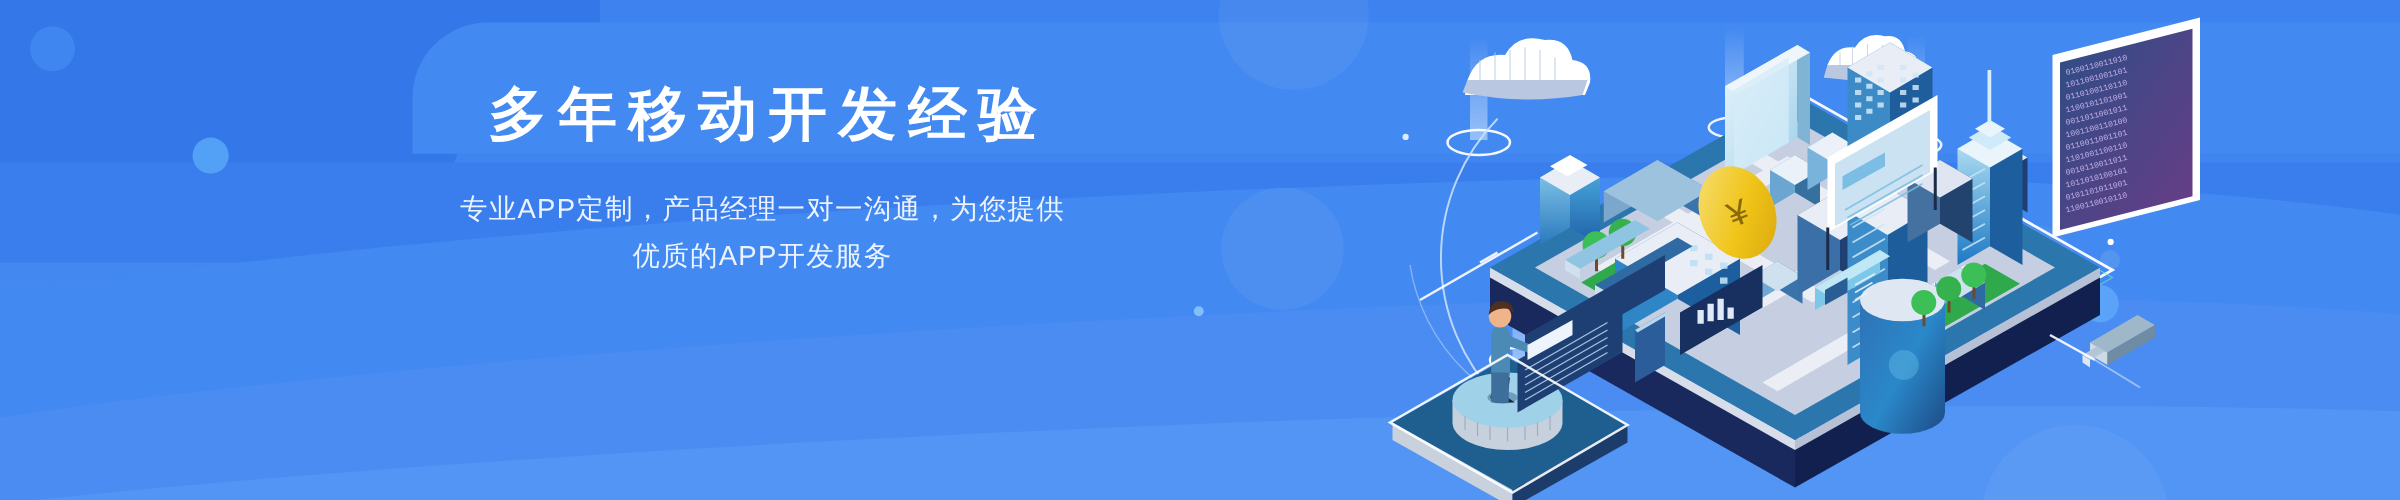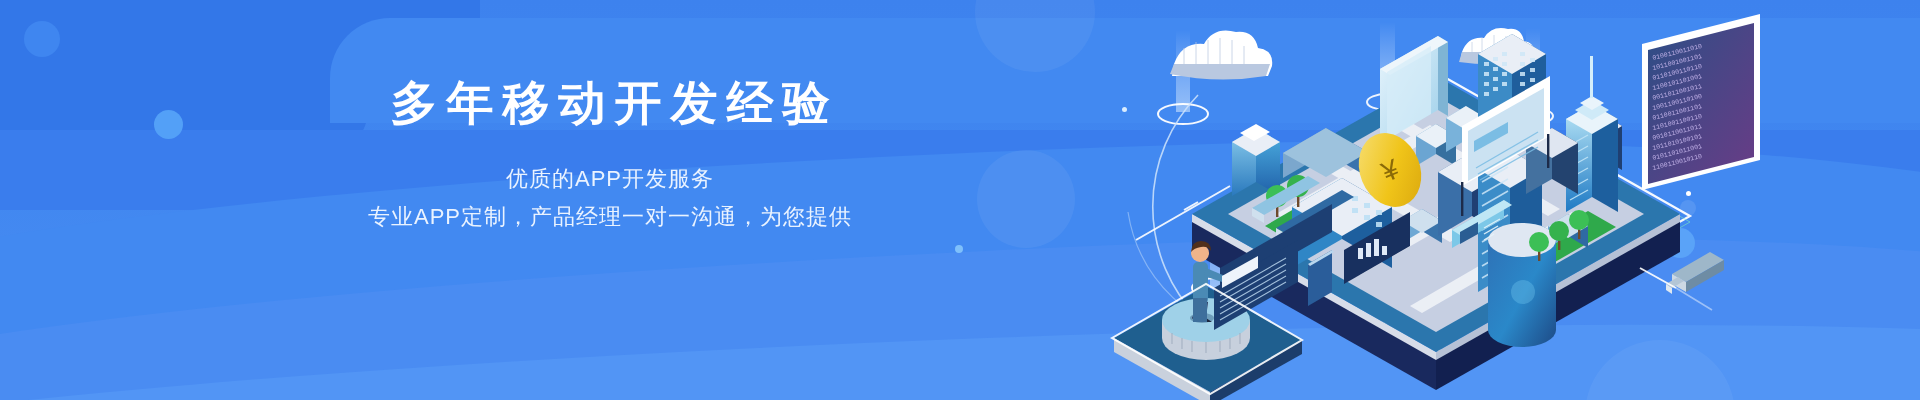--- a/index.html
+++ b/index.html
@@ -83,21 +83,21 @@
 
   
   .copy{
     position:absolute;
     left:330px; top:55px;
     width:560px;
     text-align:center;
     z-index:40;
   }
   .headline{
-    margin:16px;
+    margin:4px;
     color:#ffffff;
     font-size:47px;
     font-weight:bold;
     letter-spacing:9px;
     line-height:1.35;
     text-indent:9px;
     white-space:nowrap;
   }
   .subcopy{
     margin:26px 0 0 0;
@@ -143,22 +143,22 @@
   <div class="circle c-soft-6"></div>
   <div class="circle c-dot-1"></div>
   <div class="circle c-dot-2"></div>
   <div class="circle c-dot-3"></div>
   <div class="circle c-dot-4"></div>
   <div class="circle c-dot-5"></div>
 
   <div class="copy">
     <h1 class="headline">多年移动开发经验</h1>
     <p class="subcopy">
+      <span class="ln">专业APP定制，产品经理一对一沟通，为您提供</span>
       <span class="ln">优质的APP开发服务</span>
-      <span class="ln">专业APP定制，产品经理一对一沟通，为您提供</span>
     </p>
   </div>
 
   <div class="illo">
     <svg viewBox="0 0 840 400" xmlns="http://www.w3.org/2000/svg">
       <defs>
         <linearGradient id="gTop" x1="0" y1="0" x2="1" y2="1">
           <stop offset="0" stop-color="#cdd6ea"></stop>
             <stop offset="1" stop-color="#aab8d8"></stop>
         </linearGradient>

